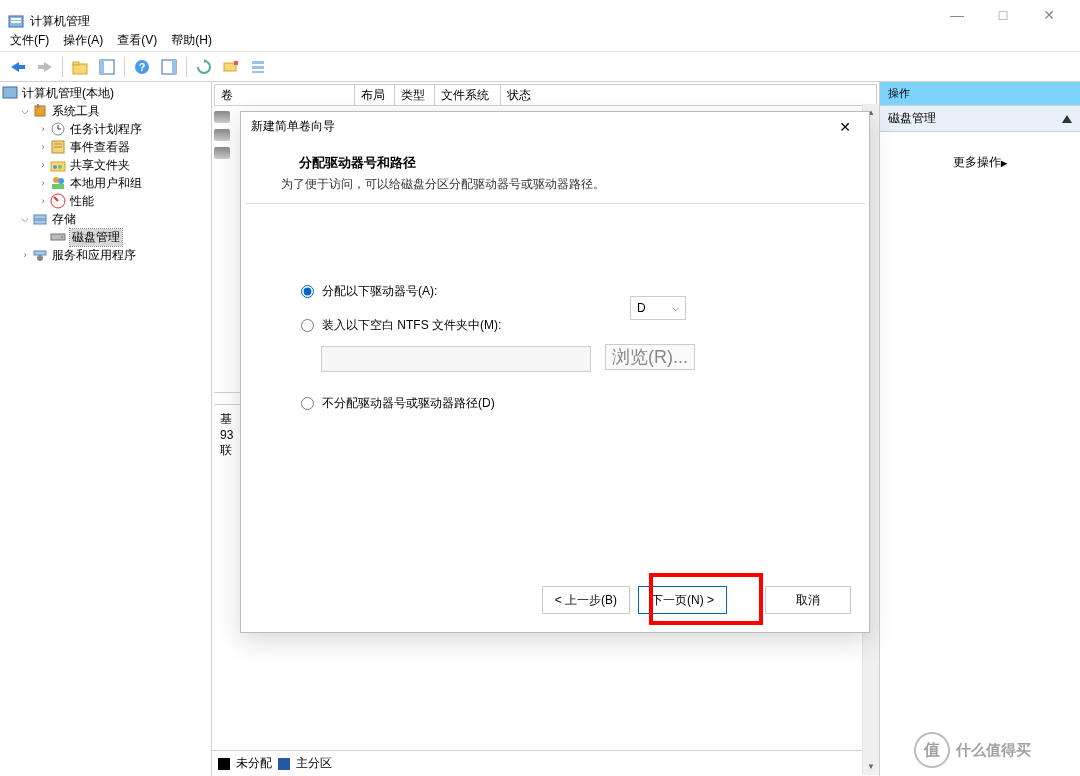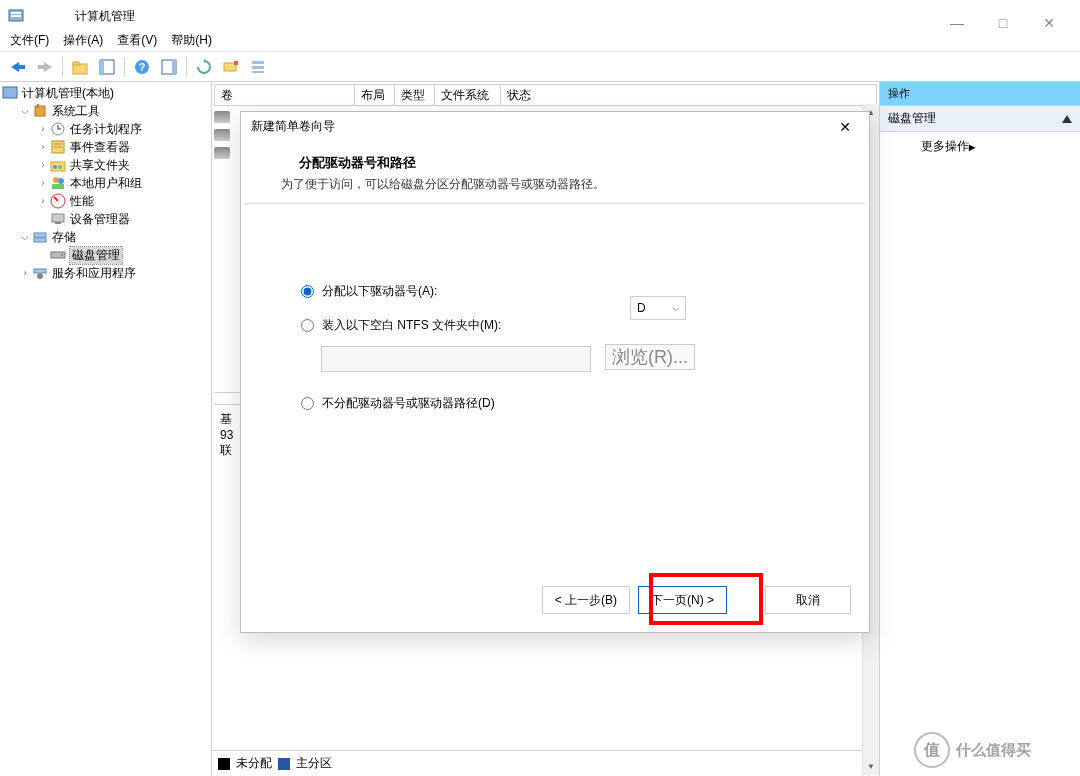--- a/index.html
+++ b/index.html
@@ -1,19 +1,19 @@
 <!DOCTYPE html>
 <html><head>
   <meta charset="utf-8">
   <style>
     * { box-sizing: border-box; margin: 0; padding: 0; font-family: "Microsoft YaHei", "Segoe UI", sans-serif; }
     body { width: 1080px; height: 776px; background: #fff; overflow: hidden; position: relative; }
 
     
-    .title-bar { height: 30px; display: flex; align-items: flex-start; padding: 8px 8px; background: #fff; gap: 45px; }
+    .title-bar { height: 30px; display: flex; align-items: flex-end; padding: 0 8px; background: #fff; }
     .title-bar .icon { width: 16px; height: 16px; margin-right: 6px; }
     .title-bar .title { font-size: 12px; color: #000; flex: 1; }
     .win-controls { display: flex; gap: 0; }
     .win-btn { width: 46px; height: 30px; display: flex; align-items: center; justify-content: center; color: #888; font-size: 14px; cursor: pointer; }
 
     
     .menu-bar { height: 22px; display: flex; padding: 0 10px; font-size: 12px; gap: 14px; align-items: center; border-bottom: 1px solid #e5e5e5; }
     .menu-item { cursor: pointer; }
 
     
@@ -44,21 +44,21 @@
 
     
     .disk-area { flex: 1; border-top: 1px solid #d0d0d0; margin: 2px; padding: 2px; font-size: 12px; position: relative; overflow: hidden; }
     .disk-block-info { width: 32px; padding: 4px; }
     .legend-bar { border-top: 1px solid #d0d0d0; padding: 4px 6px; font-size: 12px; display: flex; align-items: center; gap: 6px; }
     .sw { width: 12px; height: 12px; display: inline-block; }
 
     
     .actions-header { background: #7dd3fc; border-bottom: 1px solid #d0d0d0; padding: 4px 8px; font-size: 11px; font-weight: normal; }
     .actions-sub { background: #e8f0fa; padding: 4px 8px; font-size: 12px; display: flex; justify-content: space-between; align-items: center; border-bottom: 1px solid #d0d0d0; }
-    .actions-item { padding: 6px 41px; font-size: 12px; display: flex; justify-content: flex-start; align-items: center; cursor: pointer; }
+    .actions-item { padding: 6px 12px; font-size: 12px; display: flex; justify-content: center; align-items: center; cursor: pointer; margin-top: 16px; }
 
     
     .dialog { position: absolute; left: 240px; top: 111px; width: 630px; height: 522px; background: #fff; border: 1px solid #bbb; box-shadow: 0 8px 24px rgba(0,0,0,0.15); z-index: 100; display: flex; flex-direction: column; }
     .dlg-title { height: 28px; display: flex; align-items: center; padding: 0 10px; font-size: 12px; }
     .dlg-close { position: absolute; right: 4px; top: 2px; width: 40px; height: 26px; display: flex; align-items: center; justify-content: center; font-size: 14px; cursor: pointer; }
     .dlg-heading { padding: 14px 26px 2px 26px; font-size: 13px; font-weight: bold; margin-left: 32px; }
     .dlg-sub { padding: 2px 26px 10px 40px; font-size: 12px; color: #333; }
     .dlg-sep { height: 1px; background: #ddd; margin: 0 4px; }
     .dlg-body { flex: 1; padding: 70px 50px 0 60px; font-size: 12px; }
     .radio-row { display: flex; align-items: center; height: 34px; gap: 8px; }
@@ -239,30 +239,20 @@
     <div class="tree-row indent-2">
       <span class="tree-expander">›</span>
       <span class="tree-icon">
           <svg width="16" height="16">
             <circle cx="8" cy="8" r="7" fill="#fff" stroke="#d33"></circle>
             <line x1="8" y1="8" x2="4" y2="4" stroke="#d33" stroke-width="2"></line>
           </svg>
         </span>
       <span class="tree-label">性能</span>
     </div>
-    <div class="tree-row indent-2">
-      <span class="tree-expander" style="visibility:hidden">›</span>
-      <span class="tree-icon">
-          <svg width="16" height="16">
-            <rect x="2" y="3" width="12" height="8" fill="#ccc" stroke="#888"></rect>
-            <rect x="5" y="11" width="6" height="2" fill="#888"></rect>
-          </svg>
-        </span>
-      <span class="tree-label">设备管理器</span>
-    </div>
     <div class="tree-row indent-1">
       <span class="tree-expander">⌵</span>
       <span class="tree-icon">
           <svg width="16" height="16">
             <rect x="2" y="4" width="12" height="4" fill="#aac8e6" stroke="#5a8bbd"></rect>
             <rect x="2" y="9" width="12" height="4" fill="#aac8e6" stroke="#5a8bbd"></rect>
           </svg>
         </span>
       <span class="tree-label">存储</span>
     </div>

